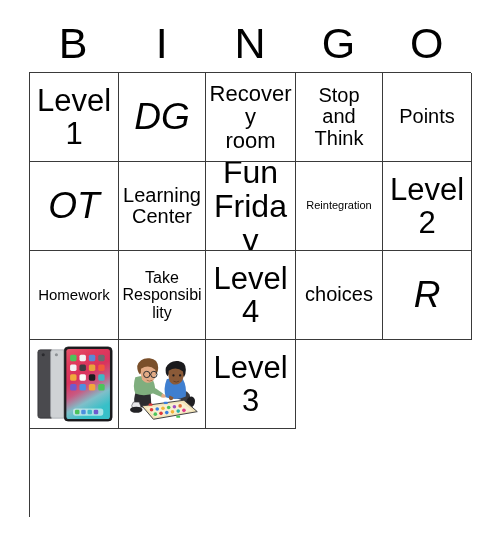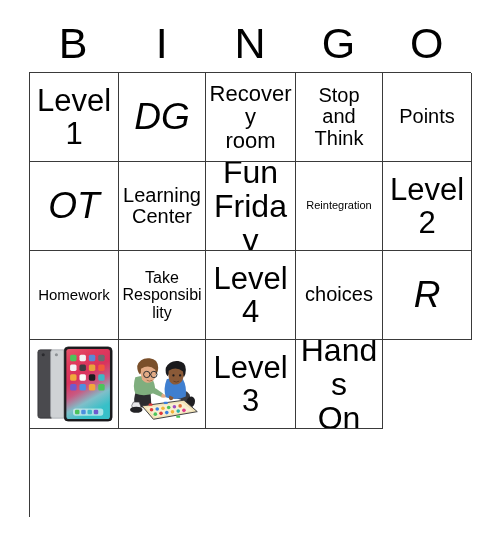--- a/index.html
+++ b/index.html
@@ -278,19 +278,15 @@
     <rect x="29" y="63.5" width="4" height="2.4" rx="0.6" fill="#e03a3a"></rect>
     <rect x="45" y="61.6" width="4" height="2.4" rx="0.6" fill="#3a7fe0"></rect>
     <rect x="58" y="76" width="4" height="2.4" rx="0.6" fill="#4cc35a"></rect>
   </g>
 </svg>
       </div>
       <div class="cell">
         <span class="cell-text fs-lg">Level
 3</span>
       </div>
-      <div class="cell">
-        <span class="cell-text fs-md">Hands
-On</span>
-      </div>
     </div>
 
 </div>
 
 </body></html>

